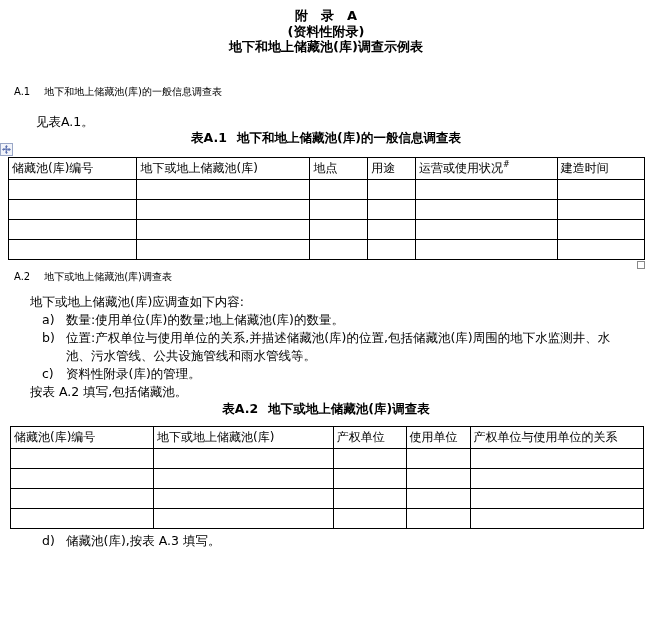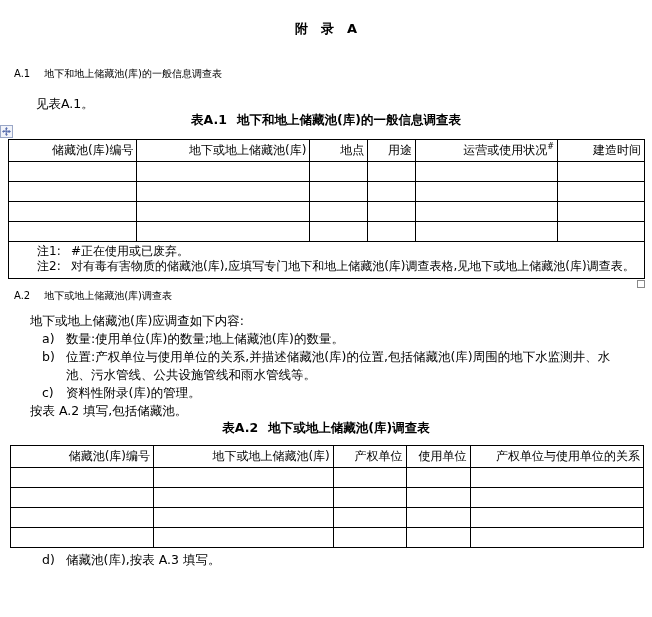--- a/index.html
+++ b/index.html
@@ -5,31 +5,31 @@
   html,body{margin:0;padding:0;}
   body{
     width:652px;height:617px;
     background:#ffffff;
     color:#000;
     font-family:"DejaVu Sans","Liberation Sans",sans-serif;
     font-size:12.5px;
     position:relative;
     overflow:hidden;
   }
-  .appendix-header{padding-top:21px;text-align:center;font-weight:bold;font-size:13px;line-height:15.5px;}
+  .appendix-header{padding-top:8px;text-align:center;font-weight:bold;font-size:13px;line-height:15.5px;}
   .sec-heading{margin:29px 0 0 14px;font-weight:normal;font-size:10px;line-height:16px;white-space:nowrap;}
   .sec-heading .num{margin-right:14px;}
   .sec-heading-a2{margin-top:9px;}
   .para-indent{margin:14px 4px 0 36px;line-height:16px;}
   .tbl-caption{text-align:center;font-weight:bold;font-size:12.5px;line-height:16px;}
   .tbl-caption .cap-label{margin-right:10px;}
   .tbl-wrap{position:relative;margin:11px 0 0 8px;width:637px;}
   .tbl-wrap-a2{margin:9px 0 0 10px;width:634px;}
   table{border-collapse:collapse;width:100%;table-layout:fixed;font-size:12px;}
-  th,td{border:1px solid #000;padding:0 3px;text-align:right;vertical-align:middle;font-weight:normal;overflow:hidden;}
+  th,td{border:1px solid #000;padding:0 3px;text-align:left;vertical-align:middle;font-weight:normal;overflow:hidden;}
   tr.hdr th{height:21px;}
   tr.empty td{height:19px;}
   td.note-cell{height:auto;text-align:left;padding:2px 6px 3px 28px;}
   .note-line{display:flex;line-height:15.5px;font-size:12px;}
   .note-label{flex:0 0 34px;}
   .note-text{flex:1;}
   sup{font-size:8px;vertical-align:super;line-height:0;}
   
   .move-handle{
     position:absolute;left:-8px;top:-14px;width:11px;height:11px;
@@ -47,20 +47,22 @@
   .list-item .li-text{flex:1;max-width:562px;}
   .fill-note{margin-left:30px;line-height:18px;}
   .item-d{margin:3px 0 0 42px;display:flex;line-height:18px;}
   .item-d .li-label{flex:0 0 24px;}
 </style>
 </head>
 <body>
 
 <div class="appendix-header">
   <div>附　录　A</div>
+  <div>(资料性附录)</div>
+  <div>地下和地上储藏池(库)调查示例表</div>
 </div>
 
 <div class="sec-heading">
   <span class="num">A.1</span><span>地下和地上储藏池(库)的一般信息调查表</span>
 </div>
 
 <div class="para-indent">见表A.1。</div>
 
 <div class="tbl-caption">
   <span class="cap-label">表A.1</span><span>地下和地上储藏池(库)的一般信息调查表</span>
@@ -116,32 +118,20 @@
           <td></td>
     </tr>
     <tr class="empty">
       <td></td>
           <td></td>
           <td></td>
           <td></td>
           <td></td>
           <td></td>
     </tr>
-    <tr>
-      <td class="note-cell" colspan="6">
-        <div class="note-line">
-          <span class="note-label">注1:</span>
-          <span class="note-text">#正在使用或已废弃。</span>
-        </div>
-        <div class="note-line">
-          <span class="note-label">注2:</span>
-          <span class="note-text">对有毒有害物质的储藏池(库),应填写专门地下和地上储藏池(库)调查表格,见地下或地上储藏池(库)调查表。</span>
-        </div>
-      </td>
-    </tr>
   </tbody>
     </table>
   <div class="resize-handle"></div>
 </div>
 
 <div class="sec-heading sec-heading-a2">
   <span class="num">A.2</span><span>地下或地上储藏池(库)调查表</span>
 </div>
 
 <div class="a2-intro">地下或地上储藏池(库)应调查如下内容:</div>

